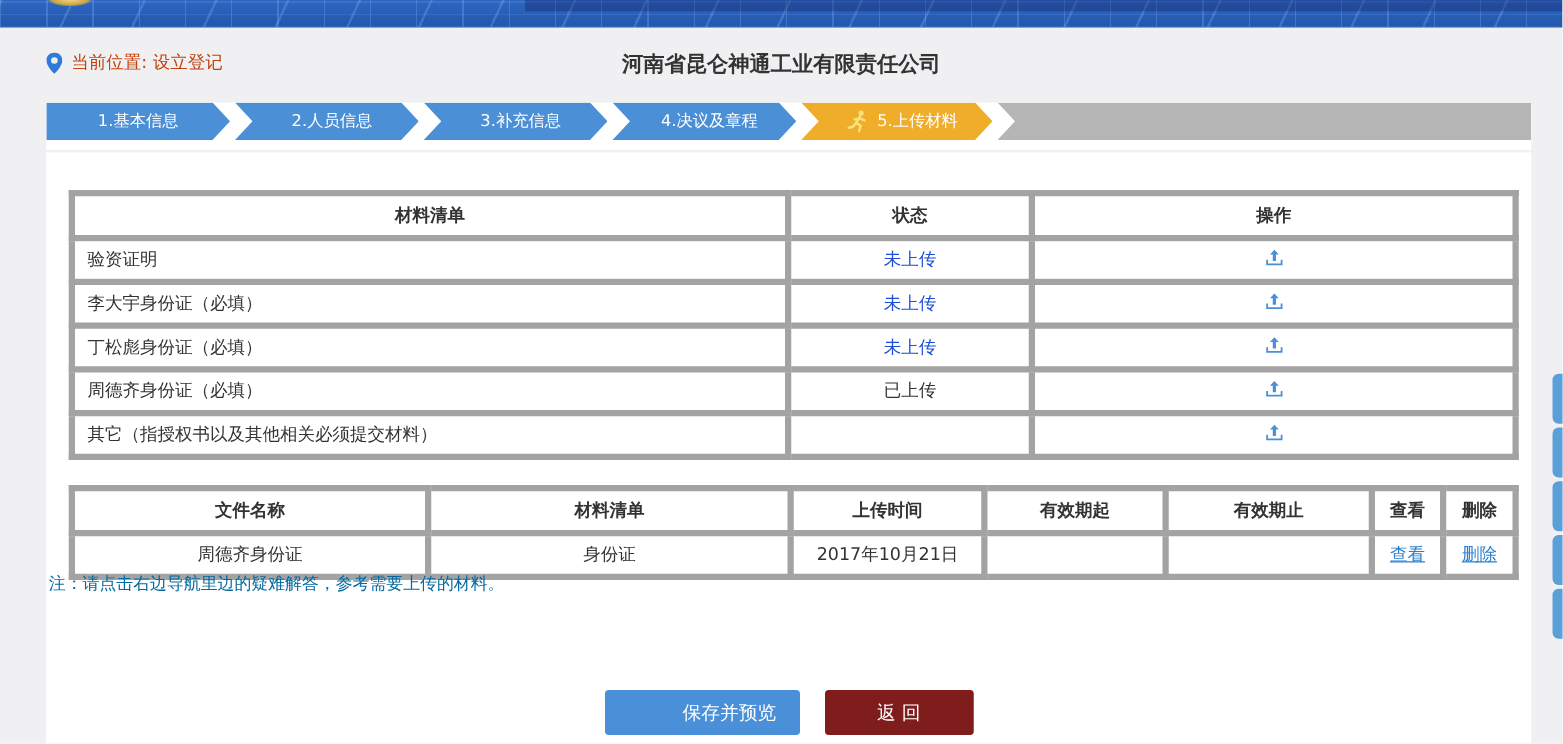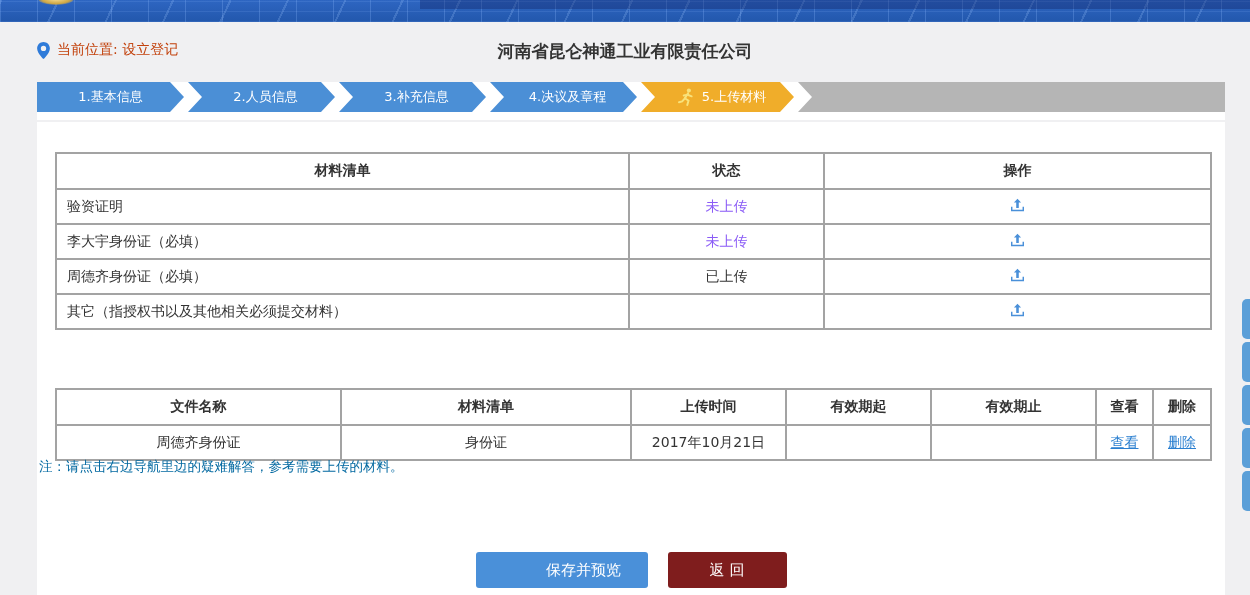--- a/index.html
+++ b/index.html
@@ -72,45 +72,45 @@
     background:#fff;
   }
 
   table.tbl {
     position:absolute; left:18px; width:1155px;
     border-collapse:collapse; table-layout:fixed;
   }
   .materials-table { top:30px; }
   .files-table { top:266px; }
   .tbl th, .tbl td {
-    border:2px solid #a3a3a3; font-size:14px; color:#333;
+    border:5px solid #a3a3a3; font-size:14px; color:#333;
     padding:0 8px; text-align:center; background:#fff;
   }
   .tbl th { height:36px; font-weight:bold; }
   .tbl td { height:35px; }
   .materials-table td.name { text-align:left; padding-left:10px; }
-  td.status.pending { color:#8b5cf6; }
+  td.status.pending { color:#1d4ed8; }
   td.status.done { color:#333; }
   .upload-btn { display:inline-block; cursor:pointer; line-height:0; }
   a.link { color:#2a7fd0; text-decoration:underline; cursor:pointer; font-size:14px; }
 
   .note {
     position:absolute; top:336px; left:2px;
     color:#0369a1; font-size:13.5px;
   }
 
   .actions {
     position:absolute; top:430px; left:0; width:100%;
     display:flex; justify-content:center; gap:20px;
   }
   .btn {
     height:36px; border:none; border-radius:3px; color:#fff;
     font-size:15px; cursor:pointer; font-family:inherit;
   }
-  .btn-primary { width:172px; background:#4a90d9;padding-left:44px; }
+  .btn-primary { width:156px; background:#4a90d9;padding-left:44px; }
   .btn-back { width:119px; background:#7f1d1d; }
 
   
   .side-tabs {
     position:absolute; right:0; top:299px; width:8px;
     display:flex; flex-direction:column; gap:3px;
   }
   .side-tab {
     height:40px; width:12px; background:#5b9fd8;
     border-radius:5px 0 0 5px; cursor:pointer;
@@ -197,20 +197,30 @@
         <td class="name">李大宇身份证（必填）</td>
         <td class="status pending">未上传</td>
         <td><span class="upload-btn">
           <svg width="17" height="17" viewBox="0 0 20 20">
                 <path d="M10 2l4.2 4.6h-2.7v6.2h-3V6.6H5.8z" fill="#4a90d9"></path>
                 <path d="M3.2 11.5v4.4h13.6v-4.4" fill="none" stroke="#4a90d9" stroke-width="1.7"></path>
               </svg>
         </span></td>
       </tr>
       <tr>
+        <td class="name">丁松彪身份证（必填）</td>
+        <td class="status pending">未上传</td>
+        <td><span class="upload-btn">
+          <svg width="17" height="17" viewBox="0 0 20 20">
+                <path d="M10 2l4.2 4.6h-2.7v6.2h-3V6.6H5.8z" fill="#4a90d9"></path>
+                <path d="M3.2 11.5v4.4h13.6v-4.4" fill="none" stroke="#4a90d9" stroke-width="1.7"></path>
+              </svg>
+        </span></td>
+      </tr>
+      <tr>
         <td class="name">周德齐身份证（必填）</td>
         <td class="status done">已上传</td>
         <td><span class="upload-btn">
           <svg width="17" height="17" viewBox="0 0 20 20">
                 <path d="M10 2l4.2 4.6h-2.7v6.2h-3V6.6H5.8z" fill="#4a90d9"></path>
                 <path d="M3.2 11.5v4.4h13.6v-4.4" fill="none" stroke="#4a90d9" stroke-width="1.7"></path>
               </svg>
         </span></td>
       </tr>
       <tr>

